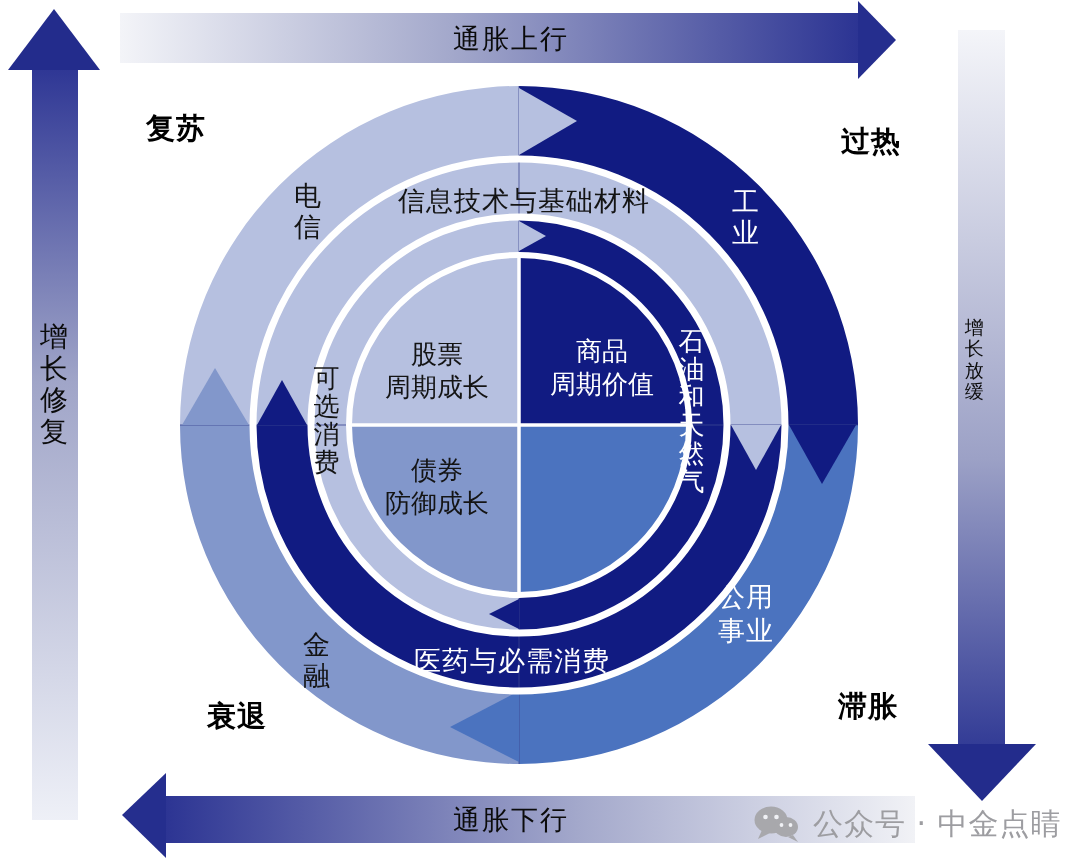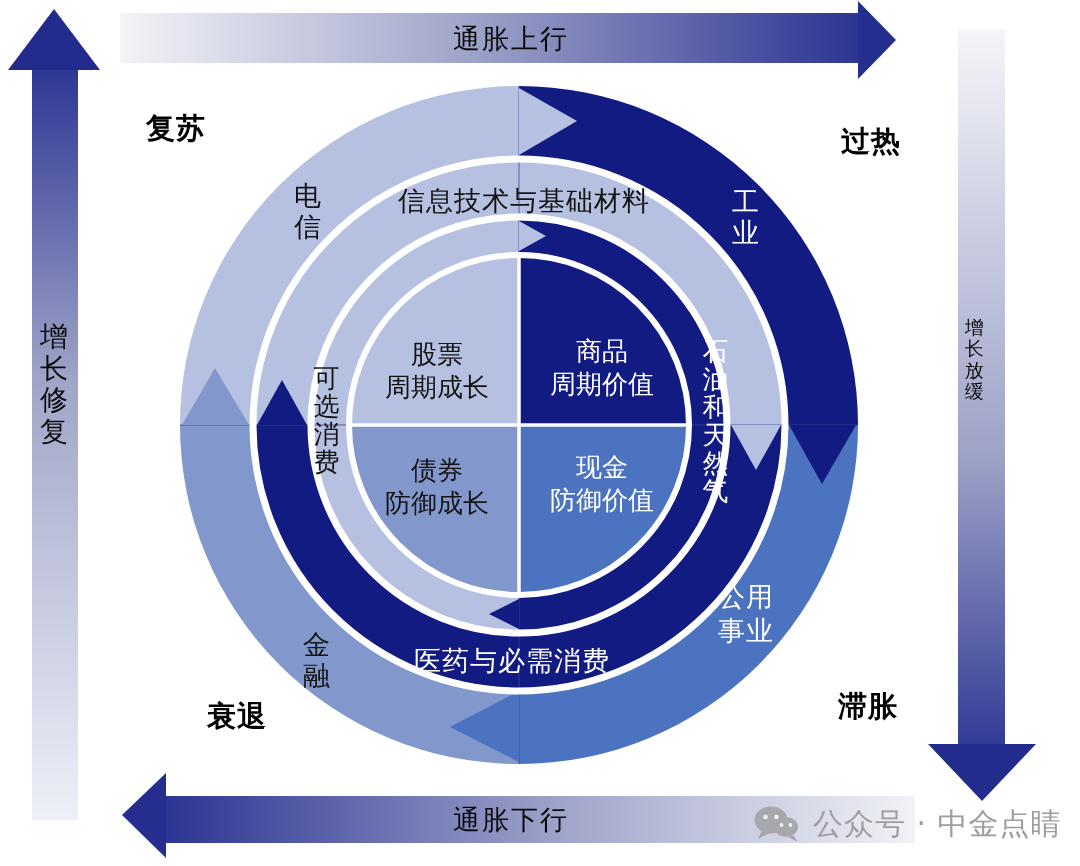--- a/index.html
+++ b/index.html
@@ -151,37 +151,33 @@
   <div class="t ring-label v" style="left:309px;top:660px;margin-left:8px;">金融</div>
   <div class="t ring-label white" style="left:726px;top:614px;margin-left:20px;">
     <div>公用</div>
     <div>事业</div>
   </div>
 
   <div class="t ring-label" style="left:524px;top:201px;">信息技术与基础材料</div>
   <div class="t ring-label white" style="left:512px;top:661px;">医药与必需消费</div>
 
   <div class="t ring-label v small-v" style="left:327px;top:420px;">可选消费</div>
-  <div class="t ring-label white v small-v" style="left:692px;top:421px;margin-left:24px;">石油和天然气</div>
+  <div class="t ring-label white v small-v" style="left:692px;top:411px;">石油和天然气</div>
 
   <div class="t inner-label" style="left:437px;top:371px;text-align:center;">
     <div>股票</div>
     <div>周期成长</div>
   </div>
   <div class="t inner-label white" style="left:602px;top:368px;">
     <div>商品</div>
     <div>周期价值</div>
   </div>
   <div class="t inner-label" style="left:437px;top:487px;">
     <div>债券</div>
     <div>防御成长</div>
   </div>
-  <div class="t inner-label white" style="left:602px;top:484px;">
-    <div>现金</div>
-    <div>防御价值</div>
-  </div>
 
   <div class="watermark">
     <span style="width:52px;display:inline-block;"></span>
     <span>公众号 · 中金点睛</span>
   </div>
 
 </div>
 
 </body></html>

